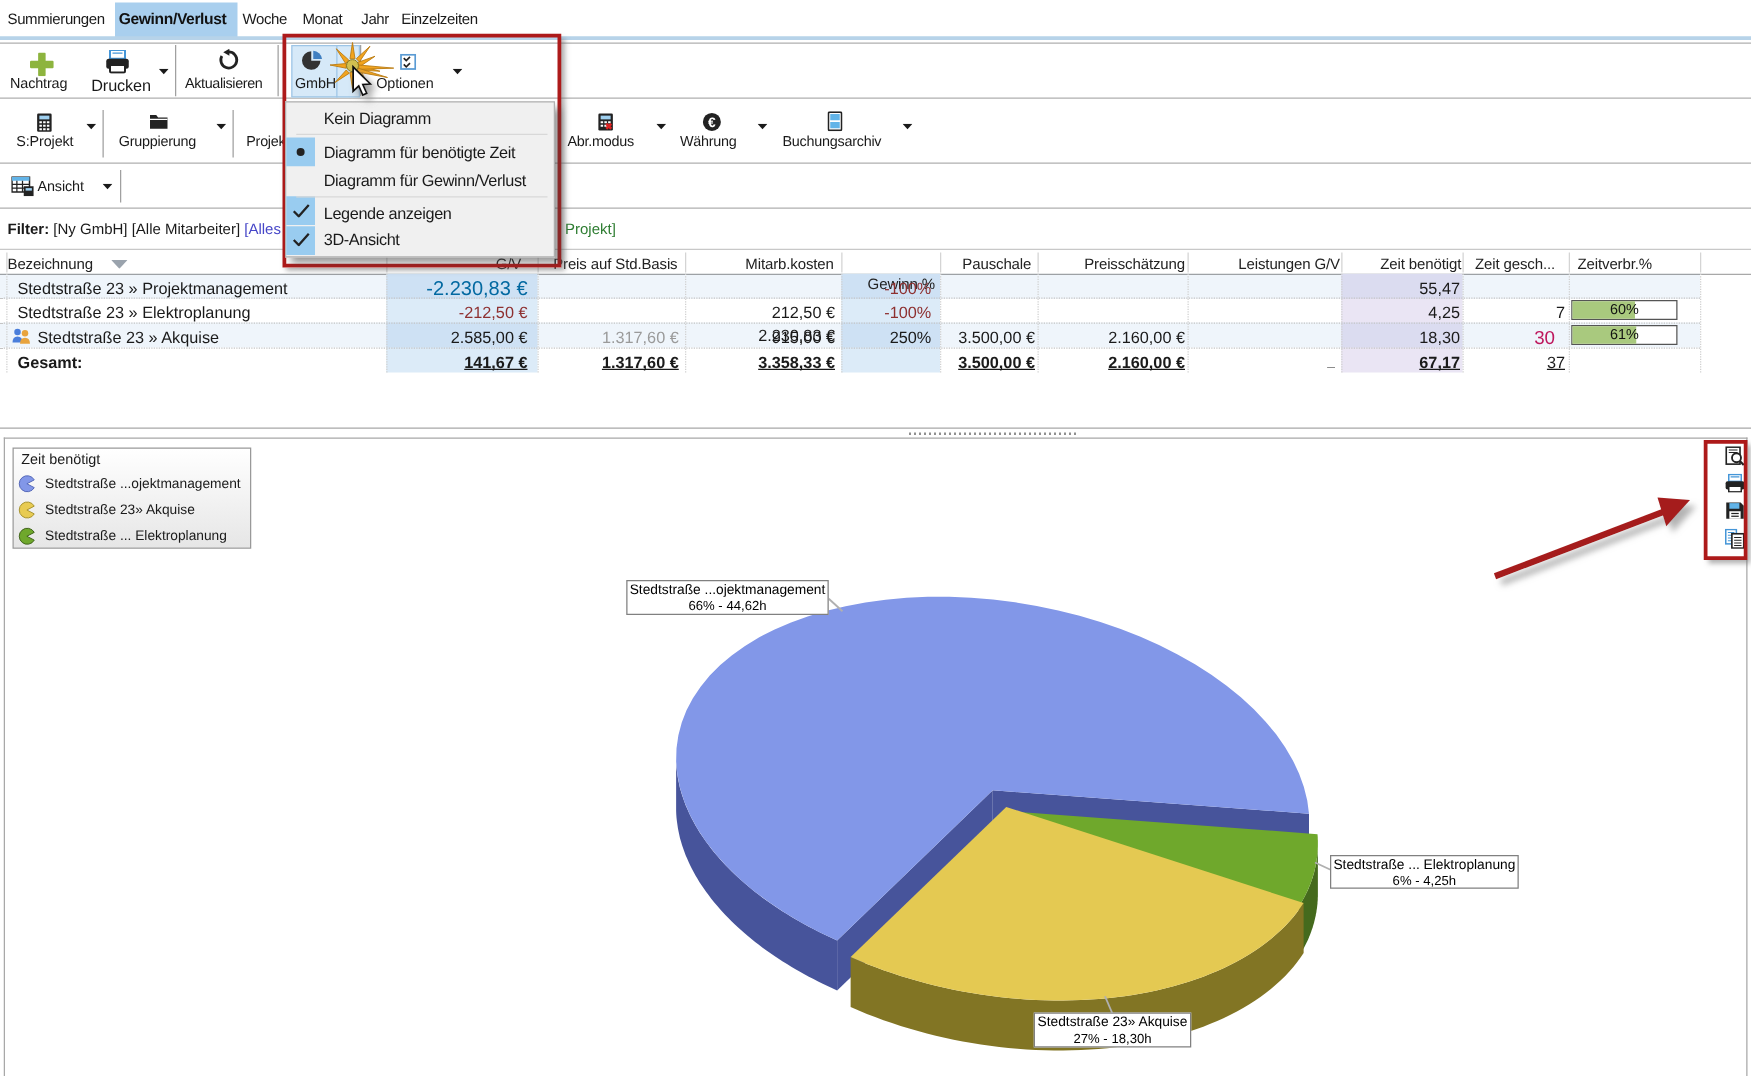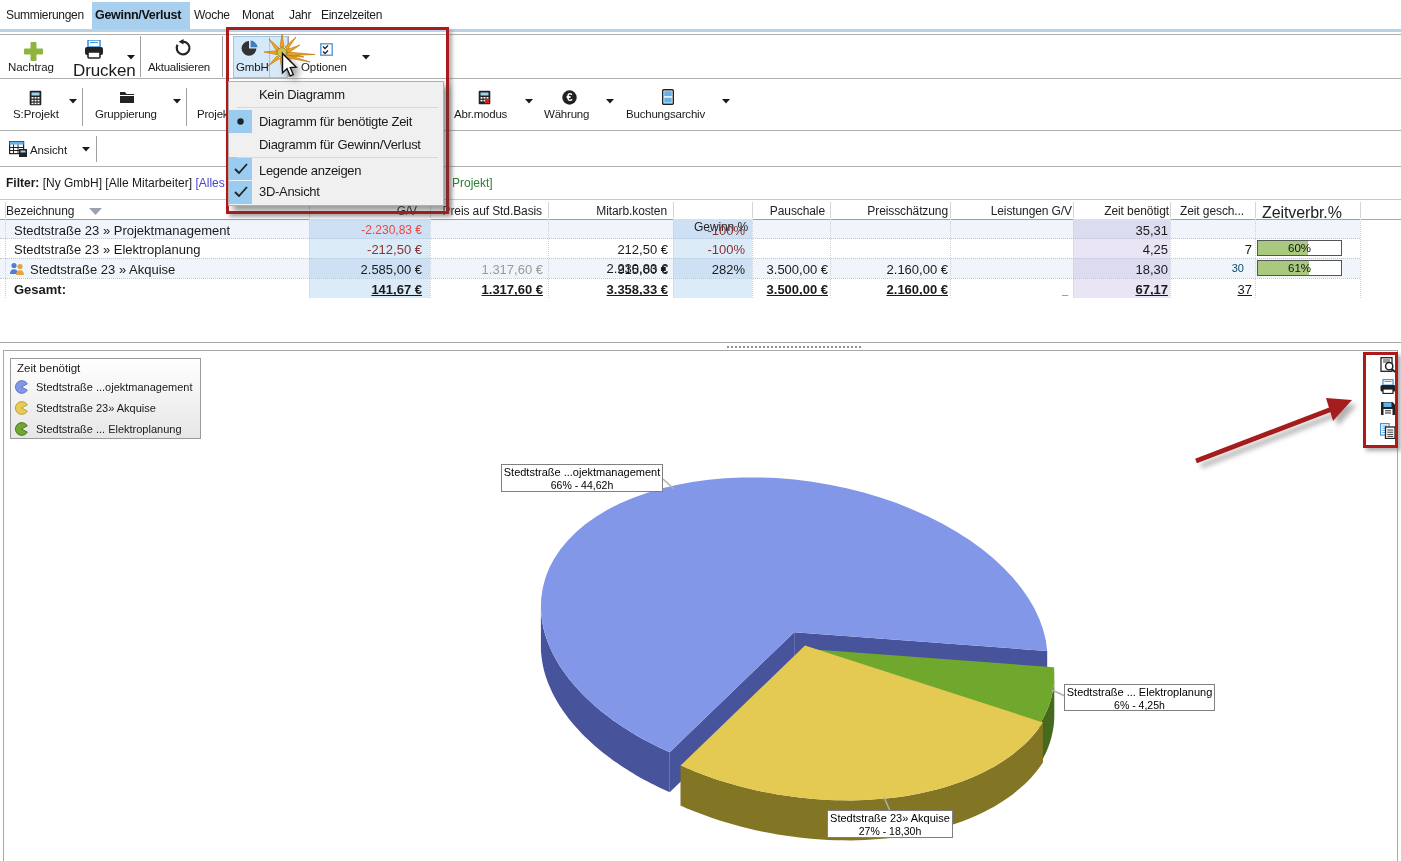--- a/index.html
+++ b/index.html
@@ -17,21 +17,21 @@
     <rect x="6.5" y="0" width="6" height="19" rx="1" fill="#8db43e"></rect>
     <rect x="0" y="6.5" width="19" height="6" rx="1" fill="#8db43e"></rect>
   </svg>
 <div style="position:absolute;top:61px;font-size:11.5px;color:#1a1a1a;white-space:nowrap;left:8px;letter-spacing:-0.1px;">Nachtrag</div>
 <svg style="position:absolute;left:84px;top:40px" width="20" height="19">
     <rect x="4" y="0" width="12" height="7" fill="#fff" stroke="#4596d8" stroke-width="1.6"></rect>
     <line x1="6" y1="2.5" x2="14" y2="2.5" stroke="#4596d8" stroke-width="1"></line>
     <rect x="1" y="7" width="18" height="8" rx="2" fill="#222"></rect>
     <rect x="4" y="12" width="12" height="6" rx="1" fill="#fff" stroke="#222" stroke-width="1.6"></rect>
   </svg>
-<div style="position:absolute;top:61px;font-size:17px;color:#1a1a1a;white-space:nowrap;left:73px;letter-spacing:-0.1px;text-align:right;">Drucken</div>
+<div style="position:absolute;top:61px;font-size:13px;color:#1a1a1a;white-space:nowrap;left:73px;letter-spacing:-0.1px;text-align:right;">Drucken</div>
 <svg style="position:absolute;left:127.0px;top:55px" width="8" height="5">
     <polygon points="0,0 8,0 4.0,4.4" fill="#1a1a1a"></polygon>
   </svg>
 <div style="position:absolute;left:140px;top:36px;width:1px;height:41px;background:#a0a0a0"></div>
 <svg style="position:absolute;left:174px;top:39px" width="18" height="18" viewBox="0 0 18 18">
     <path d="M9 2.6 A6.4 6.4 0 1 1 3.5 5.8" fill="none" stroke="#222" stroke-width="2.2"></path>
     <polygon points="9.5,0 9.5,5.5 4.6,2.8" fill="#222"></polygon>
   </svg>
 <div style="position:absolute;top:61px;font-size:11.5px;color:#1a1a1a;white-space:nowrap;left:148px;letter-spacing:-0.3px;">Aktualisieren</div>
 <div style="position:absolute;left:222px;top:36px;width:1px;height:41px;background:#a0a0a0"></div>
@@ -171,47 +171,47 @@
   </svg>
 <div style="position:absolute;top:204px;font-size:12px;color:#222;white-space:nowrap;right:984px;letter-spacing:-0.1px;">G/V</div>
 <div style="position:absolute;top:204px;font-size:12px;color:#222;white-space:nowrap;right:859px;letter-spacing:-0.1px;">Preis auf Std.Basis</div>
 <div style="position:absolute;top:204px;font-size:12px;color:#222;white-space:nowrap;right:734px;letter-spacing:-0.1px;">Mitarb.kosten</div>
 <div style="position:absolute;top:204px;font-size:12px;color:#222;white-space:nowrap;right:653px;letter-spacing:-0.1px;margin-top:16px;">Gewinn %</div>
 <div style="position:absolute;top:204px;font-size:12px;color:#222;white-space:nowrap;right:576px;letter-spacing:-0.1px;padding-left:45px;">Pauschale</div>
 <div style="position:absolute;top:204px;font-size:12px;color:#222;white-space:nowrap;right:453px;letter-spacing:-0.1px;">Preisschätzung</div>
 <div style="position:absolute;top:204px;font-size:12px;color:#222;white-space:nowrap;right:329px;letter-spacing:-0.1px;">Leistungen G/V</div>
 <div style="position:absolute;top:204px;font-size:12px;color:#222;white-space:nowrap;right:232px;letter-spacing:-0.1px;">Zeit benötigt</div>
 <div style="position:absolute;top:204px;font-size:12px;color:#222;white-space:nowrap;left:1180px;letter-spacing:-0.1px;">Zeit gesch...</div>
-<div style="position:absolute;top:204px;font-size:16px;color:#222;white-space:nowrap;left:1262px;letter-spacing:-0.1px;">Zeitverbr.%</div>
+<div style="position:absolute;top:204px;font-size:12px;color:#222;white-space:nowrap;left:1262px;letter-spacing:-0.1px;">Zeitverbr.%</div>
 <div style="position:absolute;top:222.5px;font-size:13px;color:#1a1a1a;white-space:nowrap;left:14px;">Stedtstraße 23 » Projektmanagement</div>
-<div style="position:absolute;top:222.5px;font-size:12px;color:#ef4444;white-space:nowrap;right:979px;">-2.230,83 €</div>
+<div style="position:absolute;top:222.5px;font-size:16px;color:#0369a1;white-space:nowrap;right:979px;">-2.230,83 €</div>
 <div style="position:absolute;top:222.5px;font-size:13px;color:#1a1a1a;white-space:nowrap;right:733px;margin-top:38px;">2.230,83 €</div>
 <div style="position:absolute;top:222.5px;font-size:13px;color:#8e3030;white-space:nowrap;right:656px;">-100%</div>
-<div style="position:absolute;top:222.5px;font-size:13px;color:#1a1a1a;white-space:nowrap;right:233px;">35,31</div>
+<div style="position:absolute;top:222.5px;font-size:13px;color:#1a1a1a;white-space:nowrap;right:233px;">55,47</div>
 <div style="position:absolute;top:242.2px;font-size:13px;color:#1a1a1a;white-space:nowrap;left:14px;">Stedtstraße 23 » Elektroplanung</div>
 <div style="position:absolute;top:242.2px;font-size:13px;color:#8e3030;white-space:nowrap;right:979px;">-212,50 €</div>
 <div style="position:absolute;top:242.2px;font-size:13px;color:#1a1a1a;white-space:nowrap;right:733px;">212,50 €</div>
 <div style="position:absolute;top:242.2px;font-size:13px;color:#8e3030;white-space:nowrap;right:656px;">-100%</div>
 <div style="position:absolute;top:242.2px;font-size:13px;color:#1a1a1a;white-space:nowrap;right:233px;">4,25</div>
 <div style="position:absolute;top:242.2px;font-size:13px;color:#1a1a1a;white-space:nowrap;right:149px;">7</div>
 <svg style="position:absolute;left:9px;top:262px" width="16" height="14" viewBox="0 0 16 14">
     <circle cx="5" cy="3.5" r="2.6" fill="#4a7edb"></circle>
     <path d="M1 12 Q1 7.2 5 7.2 Q9 7.2 9 12 Z" fill="#4a7edb"></path>
     <circle cx="11" cy="4.5" r="2.6" fill="#e8a33d"></circle>
     <path d="M7 13 Q7 8.2 11 8.2 Q15 8.2 15 13 Z" fill="#e8a33d"></path>
   </svg>
 <div style="position:absolute;top:261.8px;font-size:13px;color:#1a1a1a;white-space:nowrap;left:30px;">Stedtstraße 23 » Akquise</div>
 <div style="position:absolute;top:261.8px;font-size:13px;color:#1a1a1a;white-space:nowrap;right:979px;text-align:center;">2.585,00 €</div>
 <div style="position:absolute;top:261.8px;font-size:13px;color:#9a9a9a;white-space:nowrap;right:858px;">1.317,60 €</div>
 <div style="position:absolute;top:261.8px;font-size:13px;color:#1a1a1a;white-space:nowrap;right:733px;">915,00 €</div>
-<div style="position:absolute;top:261.8px;font-size:13px;color:#1a1a1a;white-space:nowrap;right:656px;">282%</div>
+<div style="position:absolute;top:261.8px;font-size:13px;color:#1a1a1a;white-space:nowrap;right:656px;">250%</div>
 <div style="position:absolute;top:261.8px;font-size:13px;color:#1a1a1a;white-space:nowrap;right:573px;">3.500,00 €</div>
 <div style="position:absolute;top:261.8px;font-size:13px;color:#1a1a1a;white-space:nowrap;right:453px;">2.160,00 €</div>
 <div style="position:absolute;top:261.8px;font-size:13px;color:#1a1a1a;white-space:nowrap;right:233px;">18,30</div>
-<div style="position:absolute;top:261.8px;font-size:11px;color:#0c4a6e;white-space:nowrap;right:157px;">30</div>
+<div style="position:absolute;top:261.8px;font-size:15px;color:#be185d;white-space:nowrap;right:157px;">30</div>
 <div style="position:absolute;top:281.5px;font-size:13px;color:#1a1a1a;white-space:nowrap;font-weight:bold;left:14px;">Gesamt:</div>
 <div style="position:absolute;top:281.5px;font-size:13px;color:#1a1a1a;white-space:nowrap;font-weight:bold;right:979px;text-decoration:underline;text-decoration-skip-ink:none;">141,67 €</div>
 <div style="position:absolute;top:281.5px;font-size:13px;color:#1a1a1a;white-space:nowrap;font-weight:bold;right:858px;text-decoration:underline;text-decoration-skip-ink:none;">1.317,60 €</div>
 <div style="position:absolute;top:281.5px;font-size:13px;color:#1a1a1a;white-space:nowrap;font-weight:bold;right:733px;text-decoration:underline;text-decoration-skip-ink:none;">3.358,33 €</div>
 <div style="position:absolute;top:281.5px;font-size:13px;color:#1a1a1a;white-space:nowrap;font-weight:bold;right:573px;text-decoration:underline;text-decoration-skip-ink:none;">3.500,00 €</div>
 <div style="position:absolute;top:281.5px;font-size:13px;color:#1a1a1a;white-space:nowrap;font-weight:bold;right:453px;text-decoration:underline;text-decoration-skip-ink:none;">2.160,00 €</div>
 <div style="position:absolute;top:283.5px;font-size:11px;color:#1a1a1a;white-space:nowrap;font-weight:bold;right:333px;">_</div>
 <div style="position:absolute;top:281.5px;font-size:13px;color:#1a1a1a;white-space:nowrap;font-weight:bold;right:233px;text-decoration:underline;text-decoration-skip-ink:none;">67,17</div>
 <div style="position:absolute;top:281.5px;font-size:13px;color:#1a1a1a;white-space:nowrap;font-weight:normal;right:149px;text-decoration:underline;text-decoration-skip-ink:none;">37</div>
 <div style="position:absolute;left:1257px;top:240px;width:85px;height:16px;border:1px solid #555;background:#fff">

